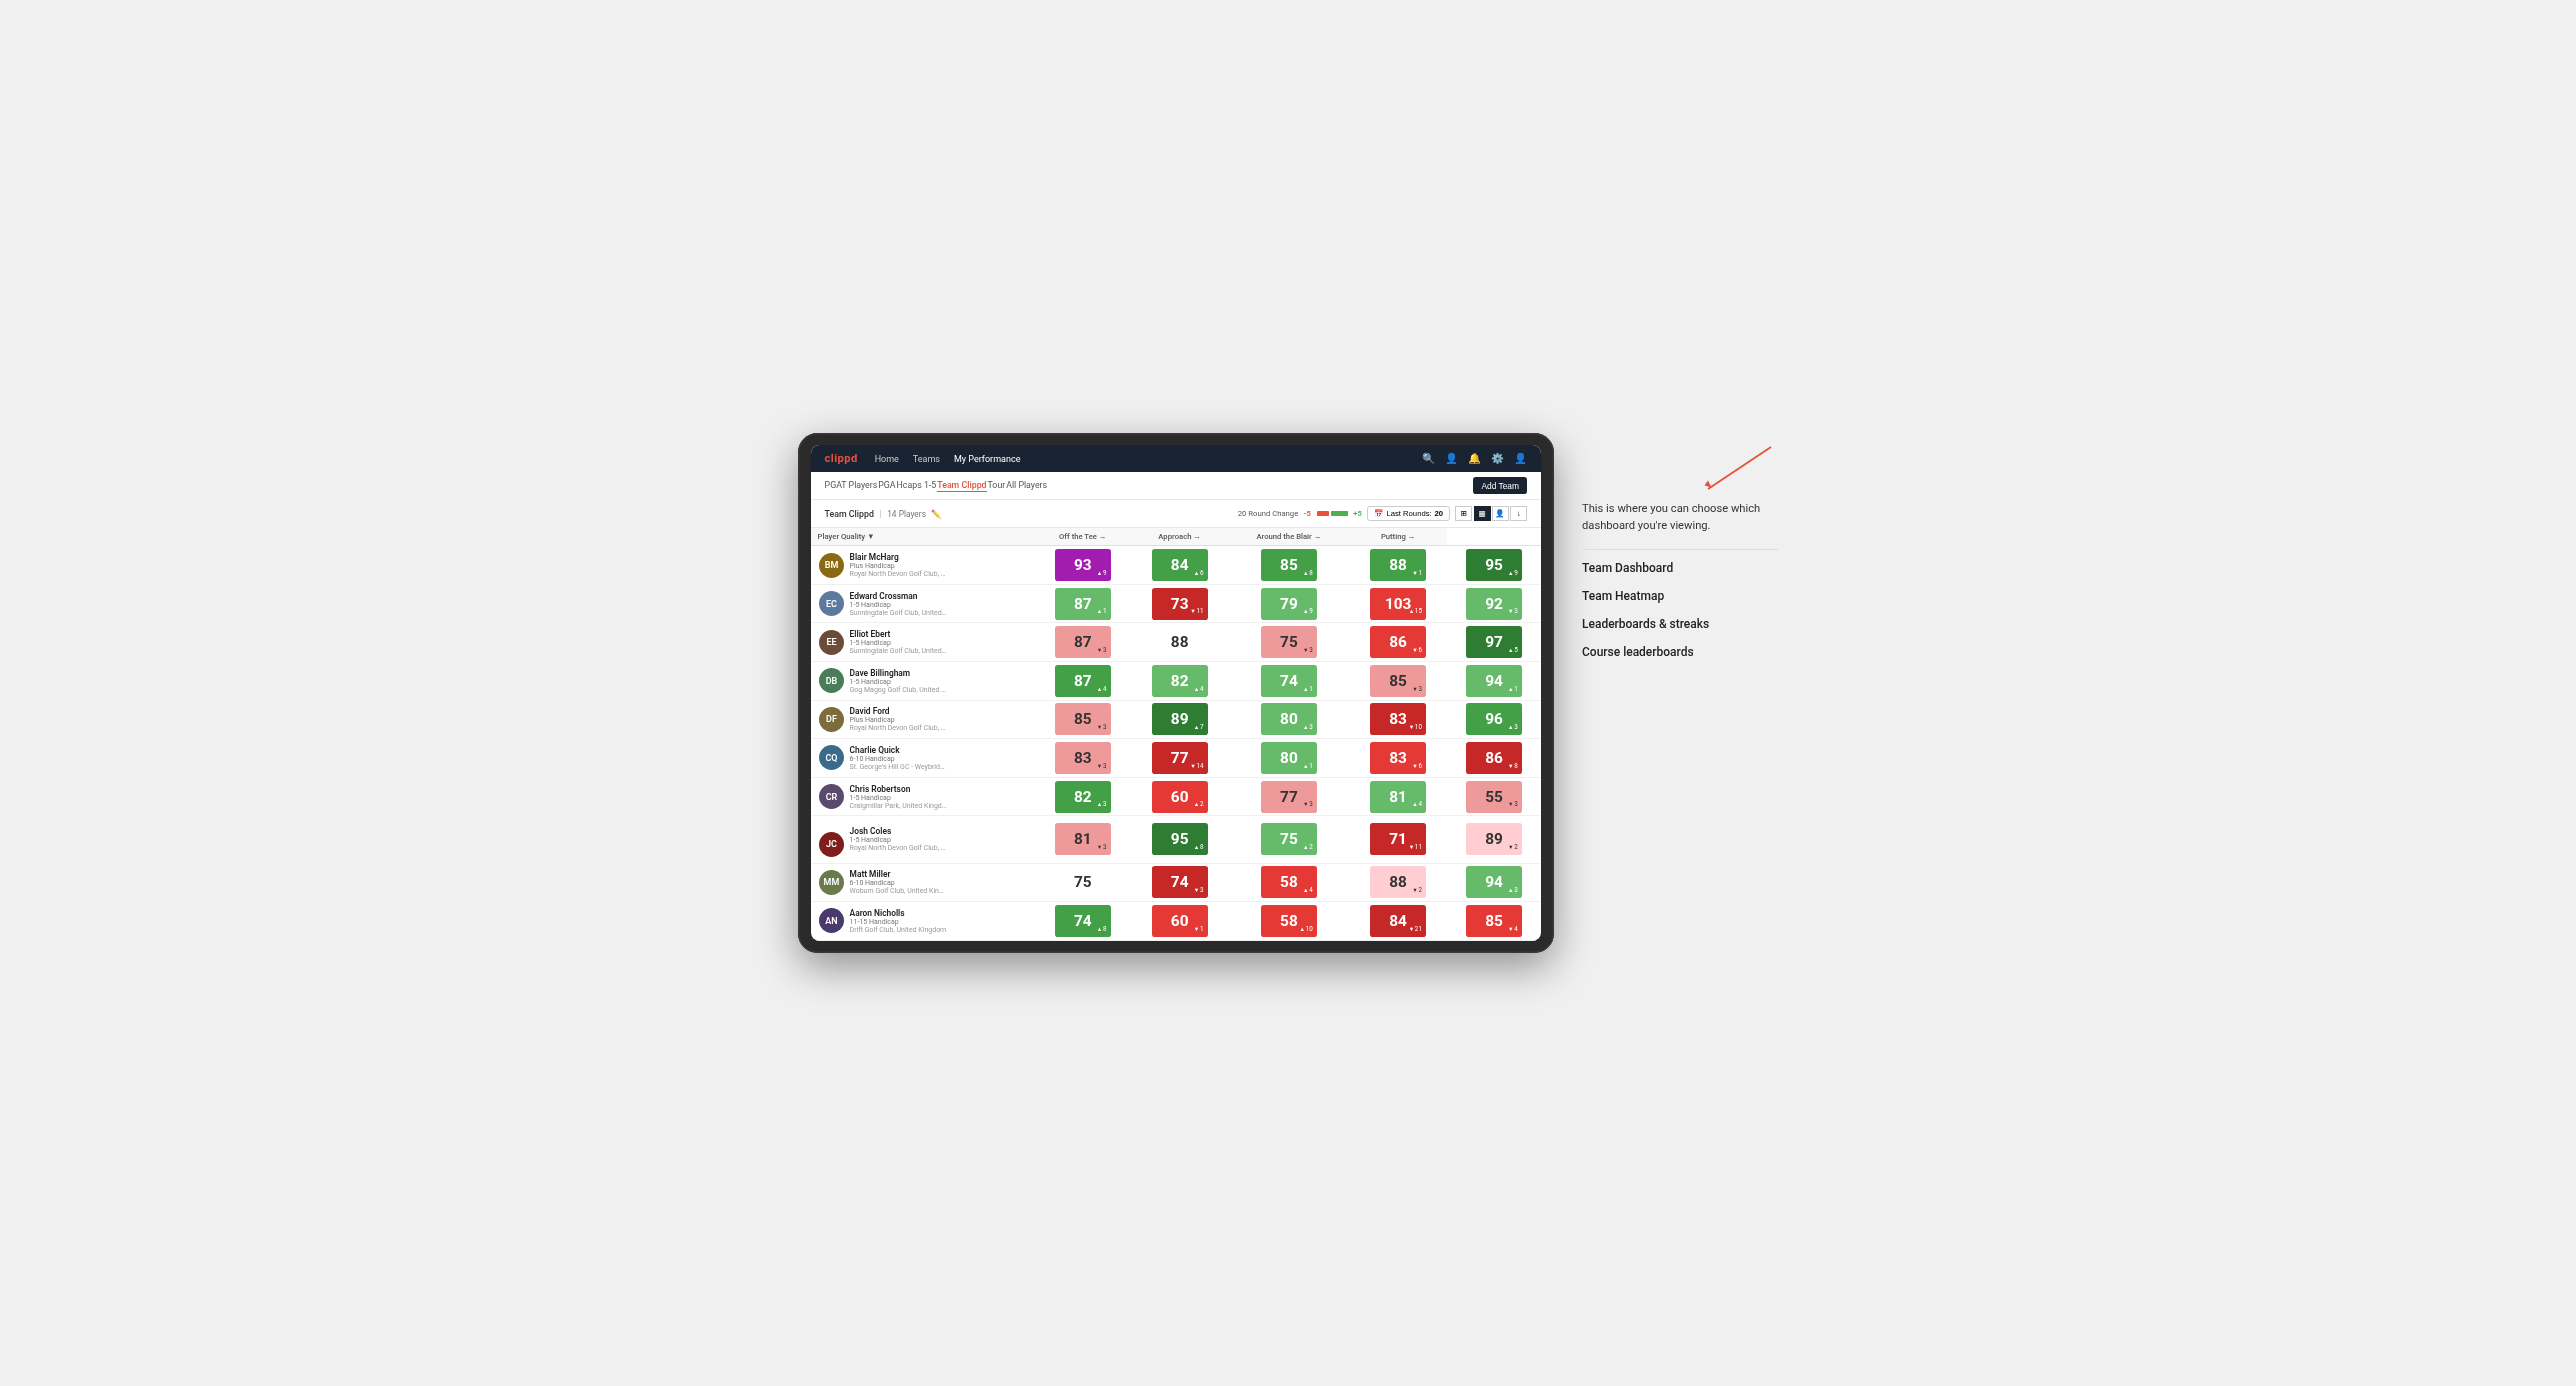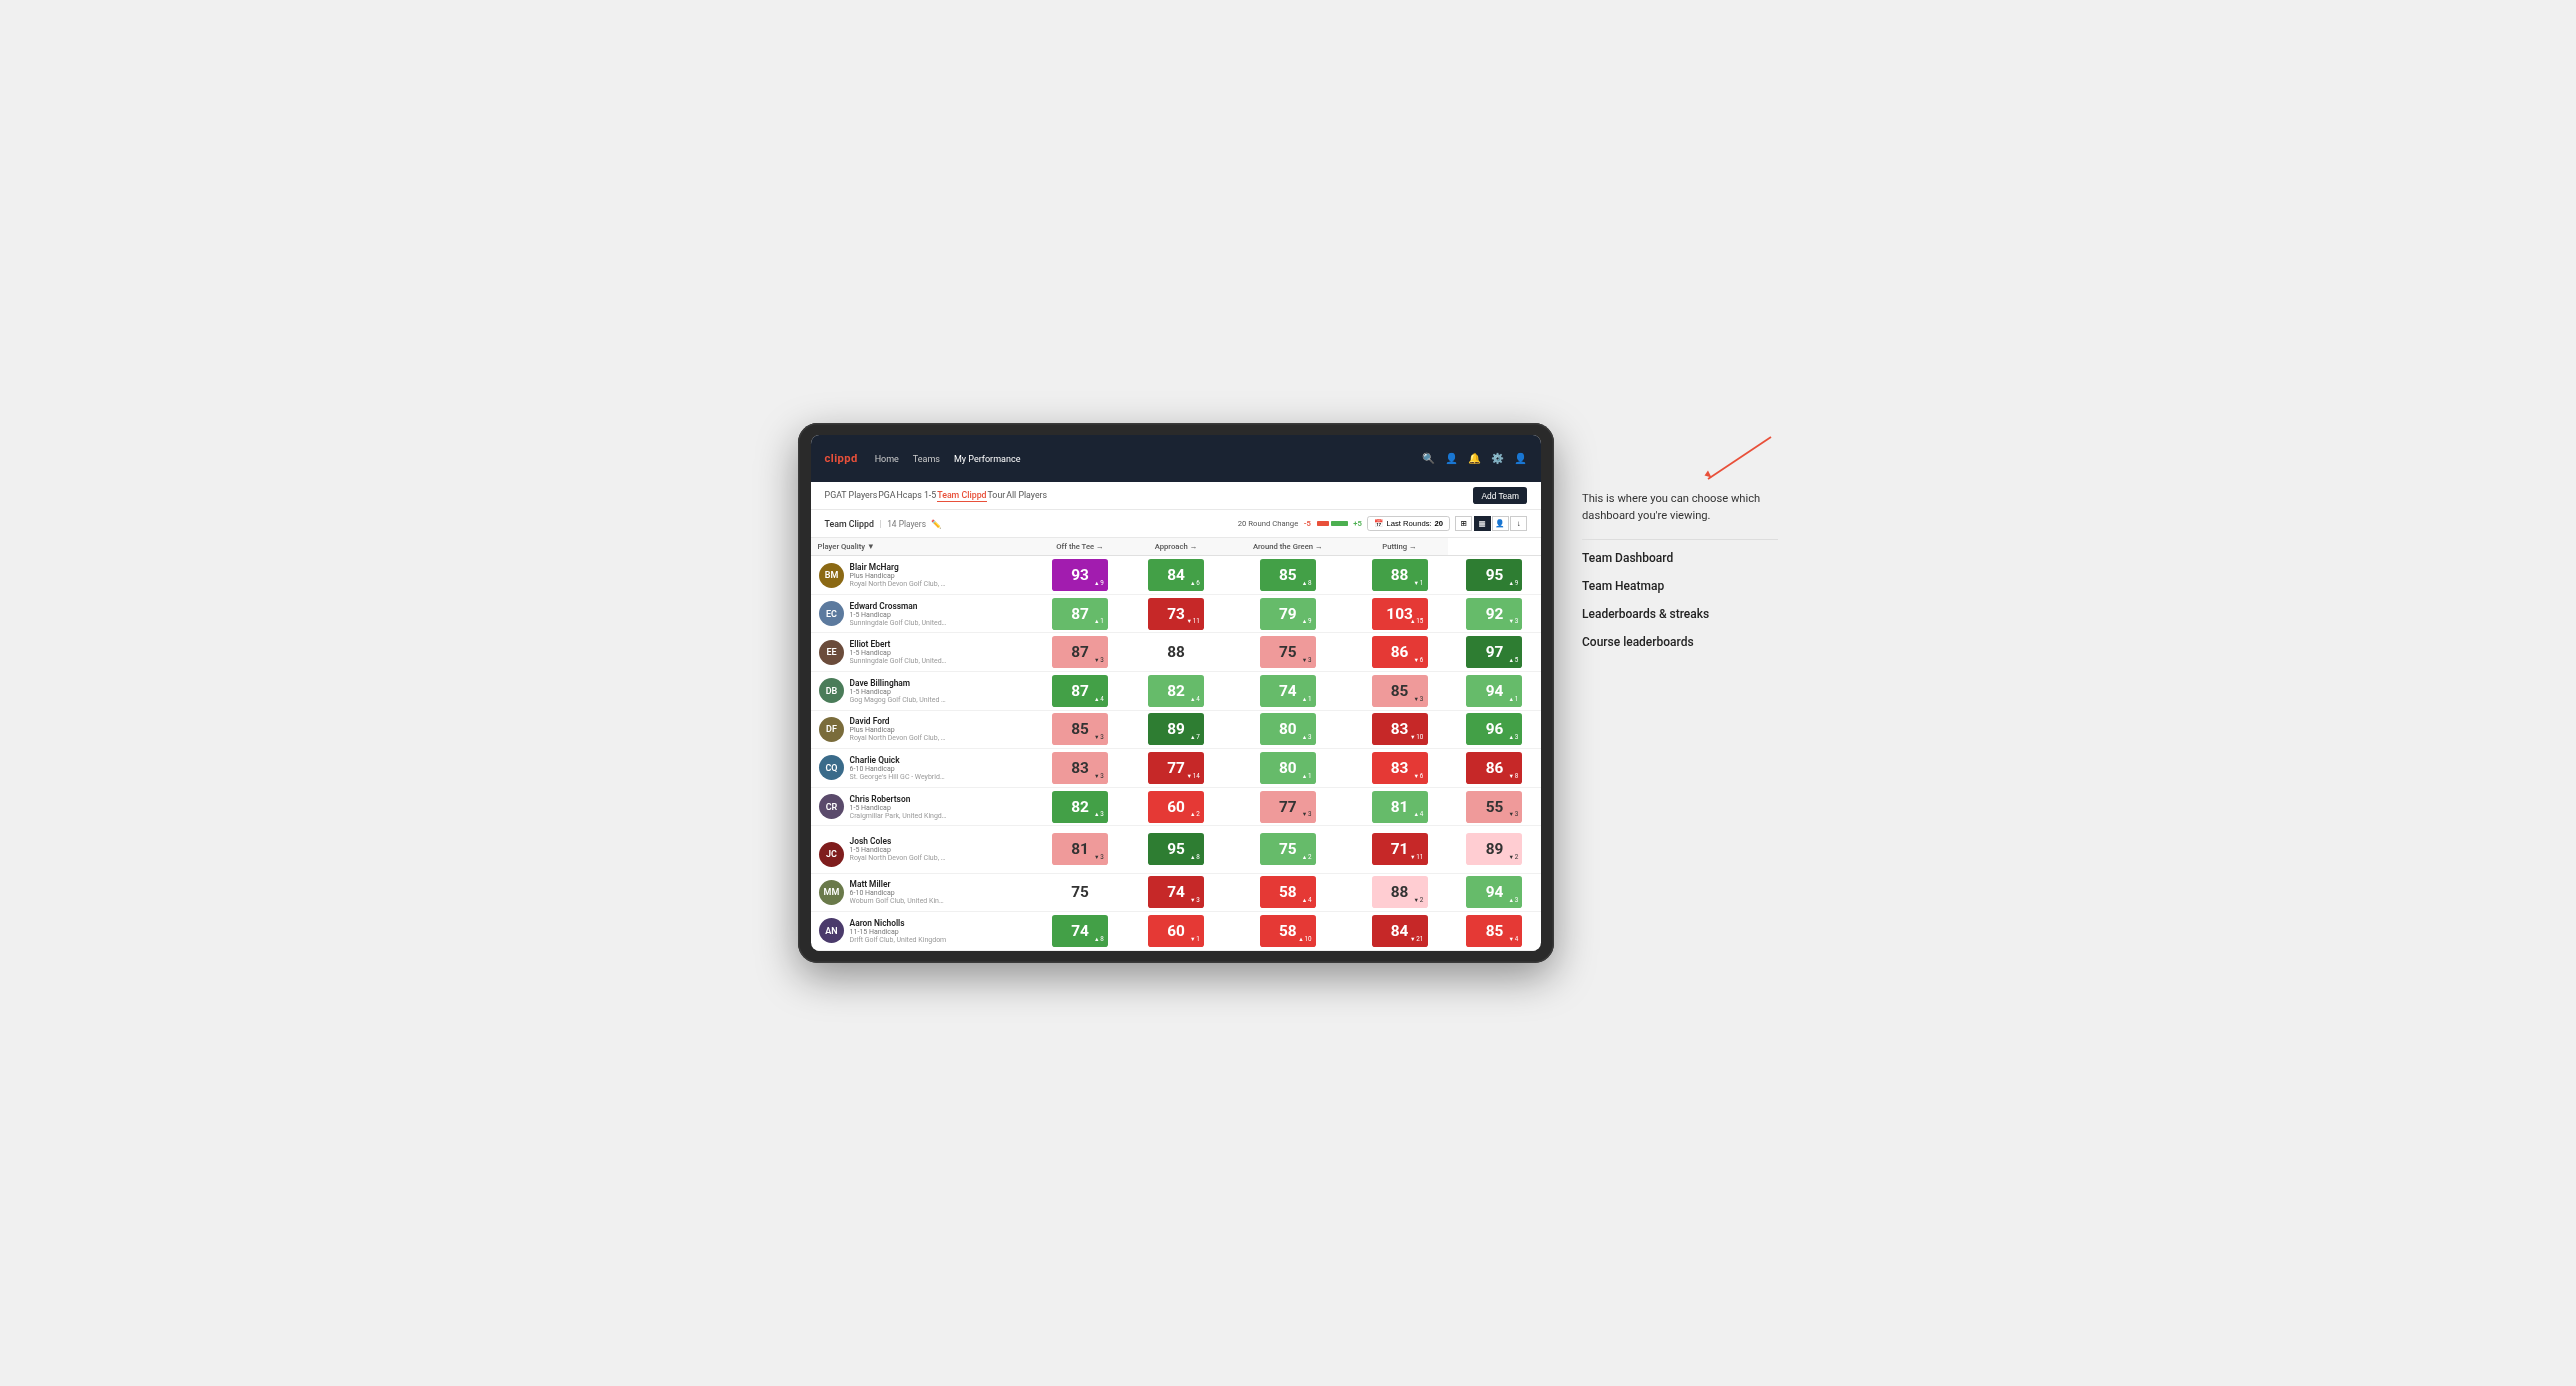--- a/index.html
+++ b/index.html
@@ -36,21 +36,21 @@
       border-radius: 8.4px;
       overflow: hidden;
     }
 
     
     .nav-bar {
       background: #1a2332;
       display: flex;
       align-items: center;
       padding: 0 14px;
-      height: 47px;
+      height: 27px;
       gap: 17px;
     }
 
     .nav-logo {
       color: #e8503a;
       font-size: 11.2px;
       font-weight: 700;
       letter-spacing: 0.4px;
     }
 
@@ -402,21 +402,21 @@
           </div>
         </div>
       </div>
 
       <table class="data-table">
         <thead>
           <tr>
             <th class="player-col">Player Quality ▼</th>
             <th class="metric">Off the Tee →</th>
             <th class="metric">Approach →</th>
-            <th class="metric">Around the Green →</th>
+            <th class="metric">Around the Blair →</th>
             <th class="metric">Putting →</th>
           </tr>
         </thead>
         <tbody id="table-body">
         <tr>
               <td>
                 <div class="player-cell">
                   <div class="avatar" style="background: rgb(139, 105, 20);">BM</div>
                   <div class="player-info">
                     <div class="player-name">Blair McHarg</div>

